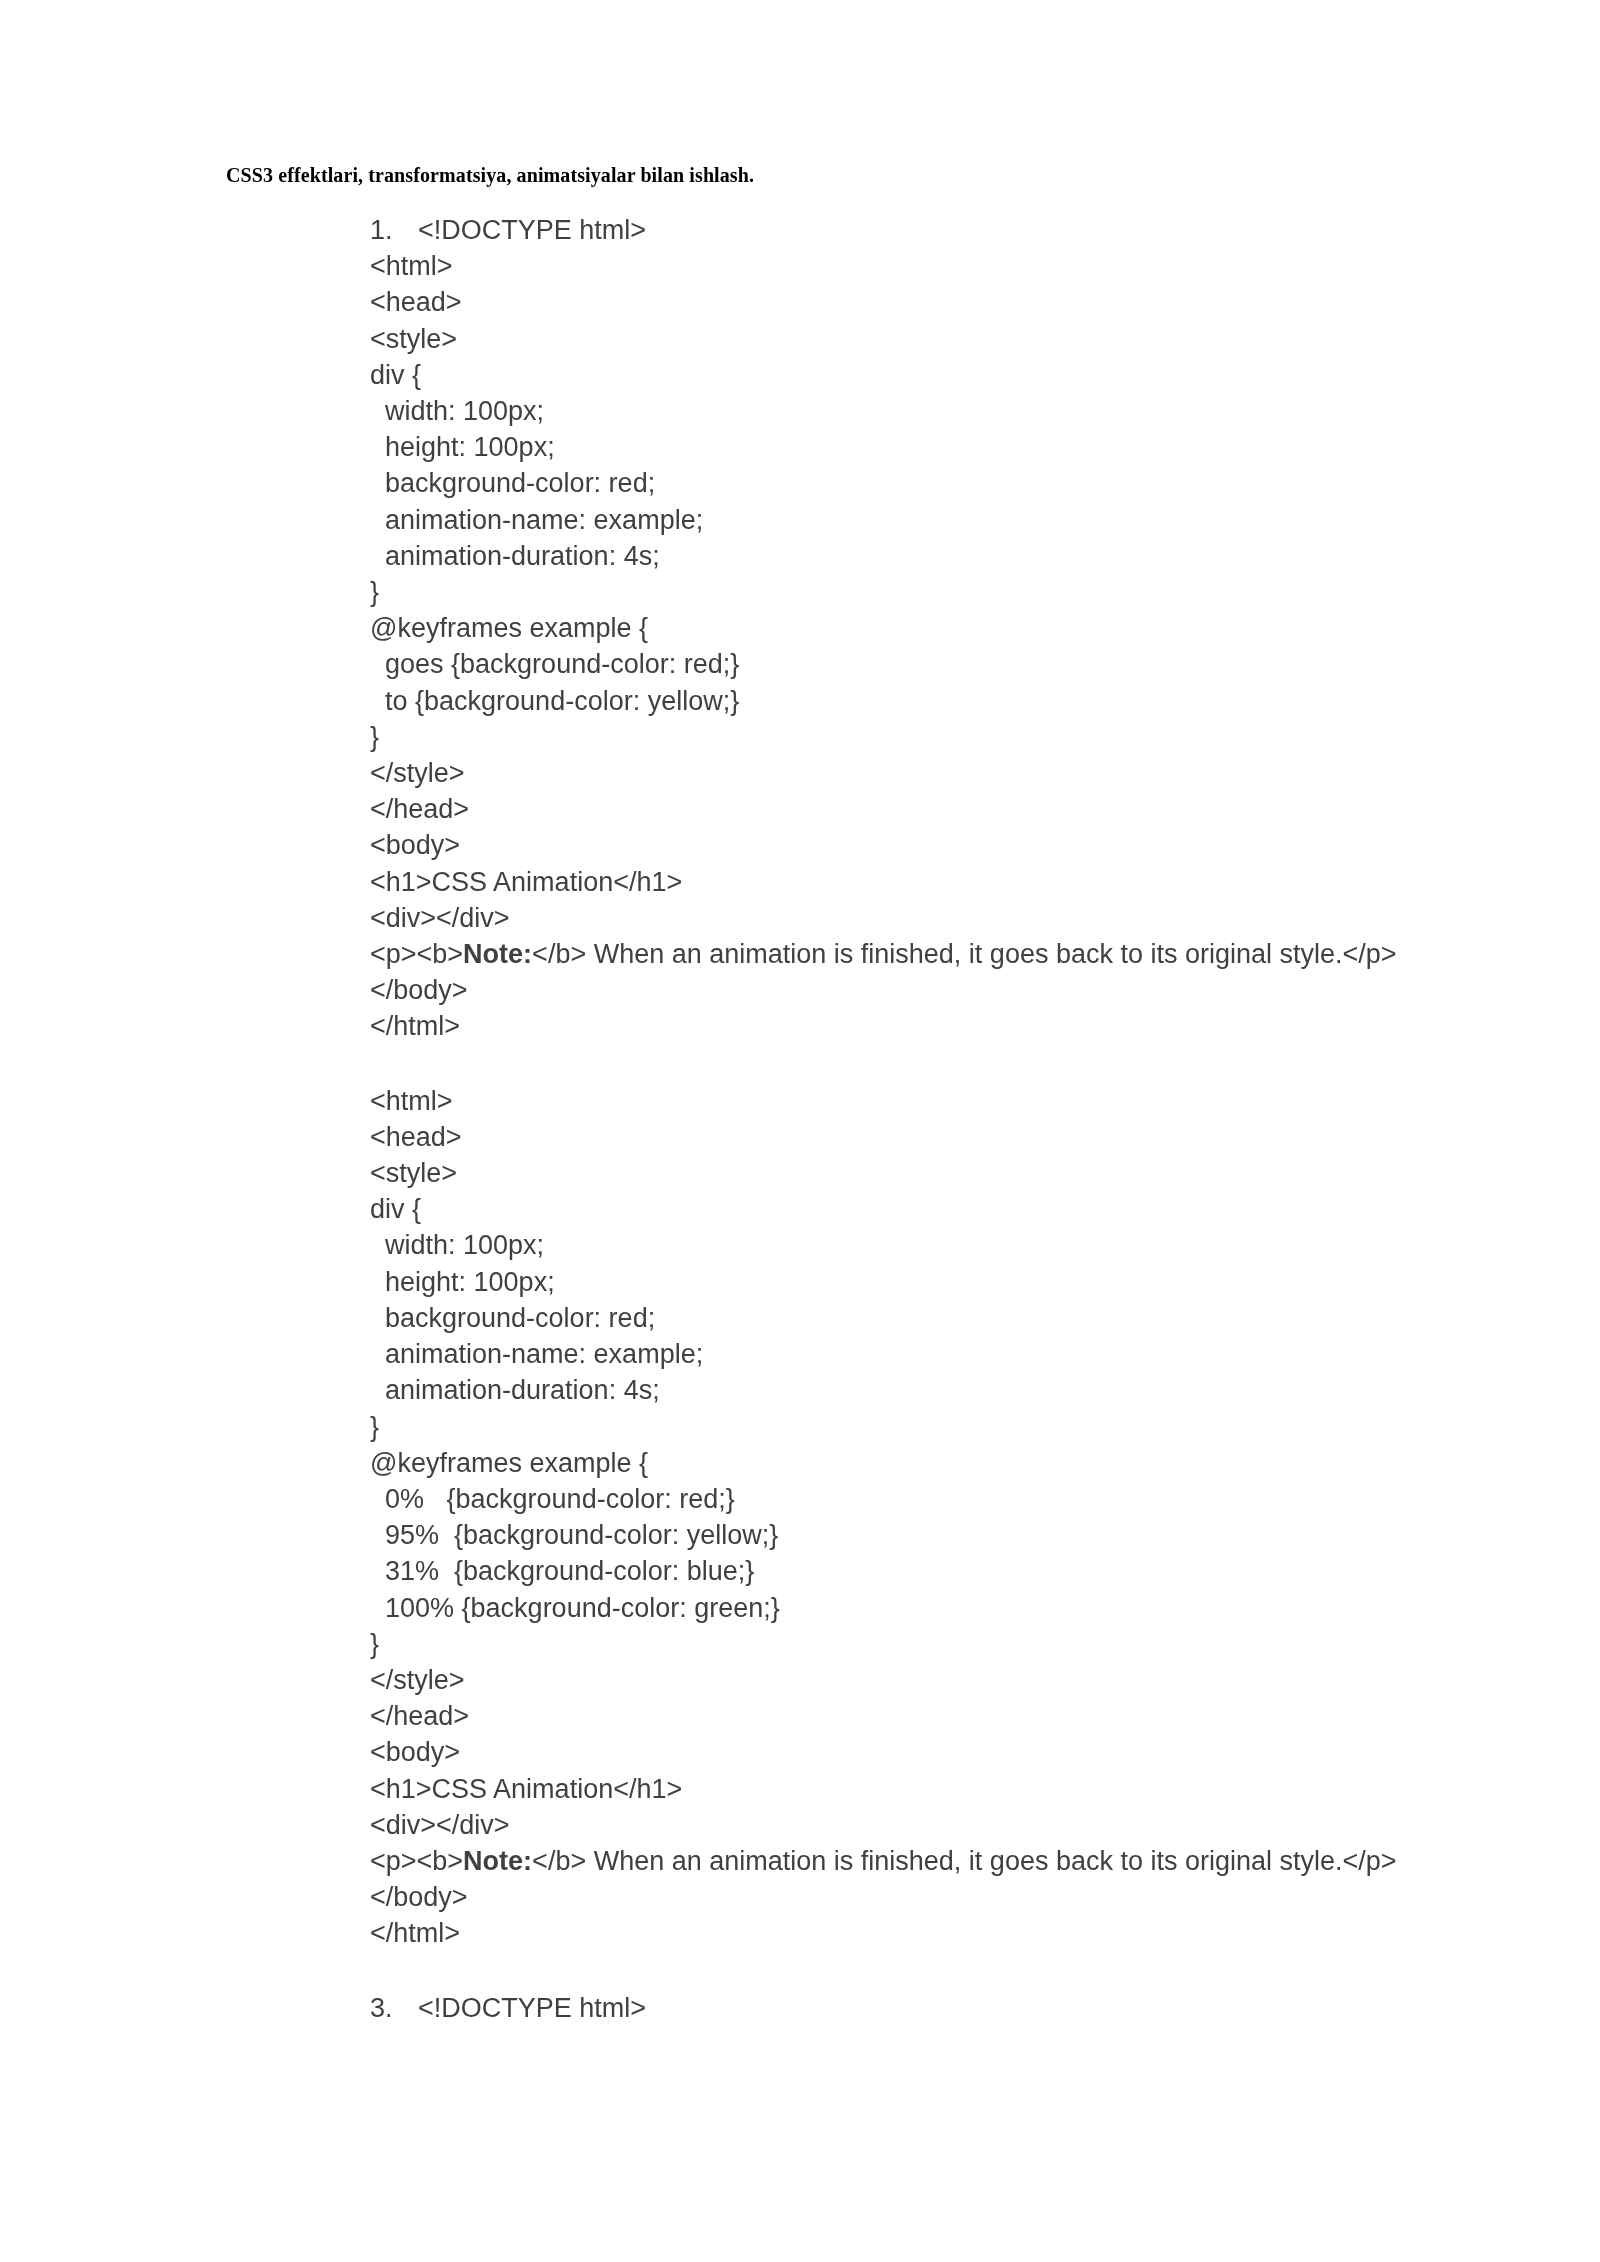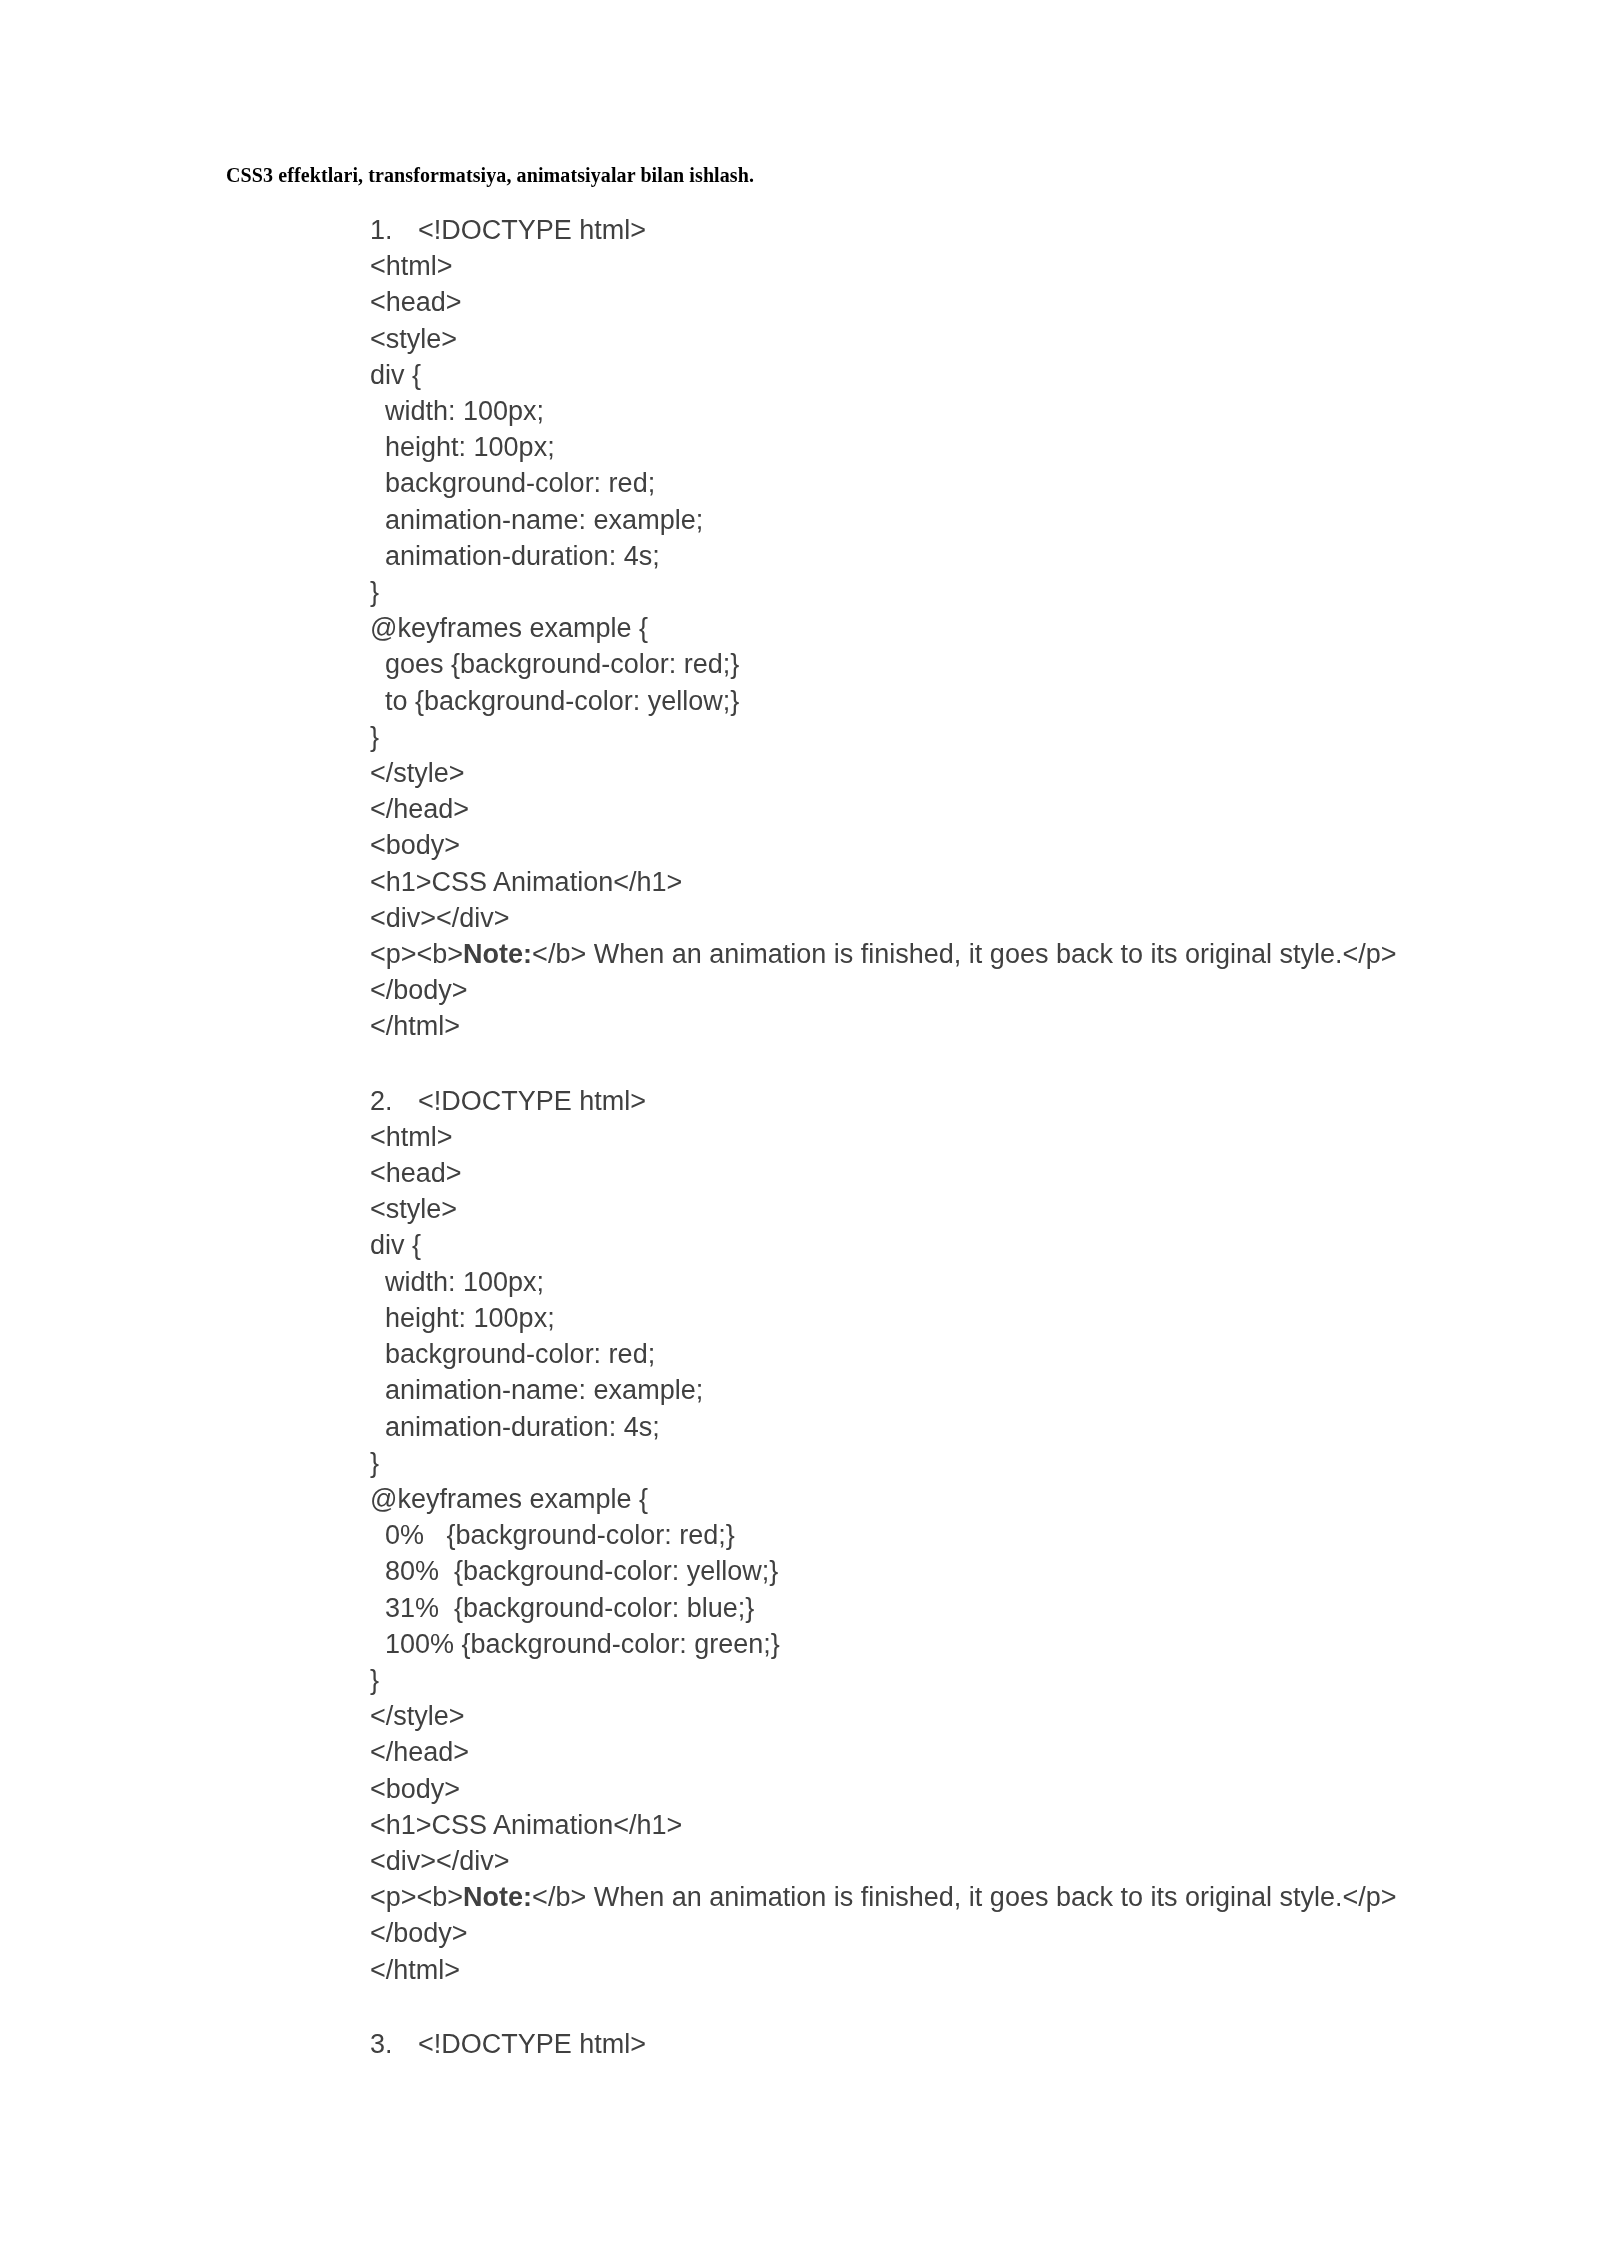--- a/index.html
+++ b/index.html
@@ -88,34 +88,33 @@
       <div class="code-line">&lt;/head&gt;</div>
       <div class="code-line">&lt;body&gt;</div>
       <div class="code-line">&lt;h1&gt;CSS Animation&lt;/h1&gt;</div>
       <div class="code-line">&lt;div&gt;&lt;/div&gt;</div>
       <div class="code-line"><span>&lt;p&gt;&lt;b&gt;</span><span class="note-bold">Note:</span><span>&lt;/b&gt; When an animation is finished, it goes back to its original style.&lt;/p&gt;</span></div>
       <div class="code-line">&lt;/body&gt;</div>
       <div class="code-line">&lt;/html&gt;</div>
     </div>
 
     <div class="listing">
-      <div class="code-line first"><span class="marker">2.</span><span>&lt;!DOCTYPE html&gt;</span></div>
       <div class="code-line">&lt;html&gt;</div>
       <div class="code-line">&lt;head&gt;</div>
       <div class="code-line">&lt;style&gt;</div>
       <div class="code-line">div {</div>
       <div class="code-line">  width: 100px;</div>
       <div class="code-line">  height: 100px;</div>
       <div class="code-line">  background-color: red;</div>
       <div class="code-line">  animation-name: example;</div>
       <div class="code-line">  animation-duration: 4s;</div>
       <div class="code-line">}</div>
       <div class="code-line">@keyframes example {</div>
       <div class="code-line">  0%   {background-color: red;}</div>
-      <div class="code-line">  80%  {background-color: yellow;}</div>
+      <div class="code-line">  95%  {background-color: yellow;}</div>
       <div class="code-line">  31%  {background-color: blue;}</div>
       <div class="code-line">  100% {background-color: green;}</div>
       <div class="code-line">}</div>
       <div class="code-line">&lt;/style&gt;</div>
       <div class="code-line">&lt;/head&gt;</div>
       <div class="code-line">&lt;body&gt;</div>
       <div class="code-line">&lt;h1&gt;CSS Animation&lt;/h1&gt;</div>
       <div class="code-line">&lt;div&gt;&lt;/div&gt;</div>
       <div class="code-line"><span>&lt;p&gt;&lt;b&gt;</span><span class="note-bold">Note:</span><span>&lt;/b&gt; When an animation is finished, it goes back to its original style.&lt;/p&gt;</span></div>
       <div class="code-line">&lt;/body&gt;</div>

